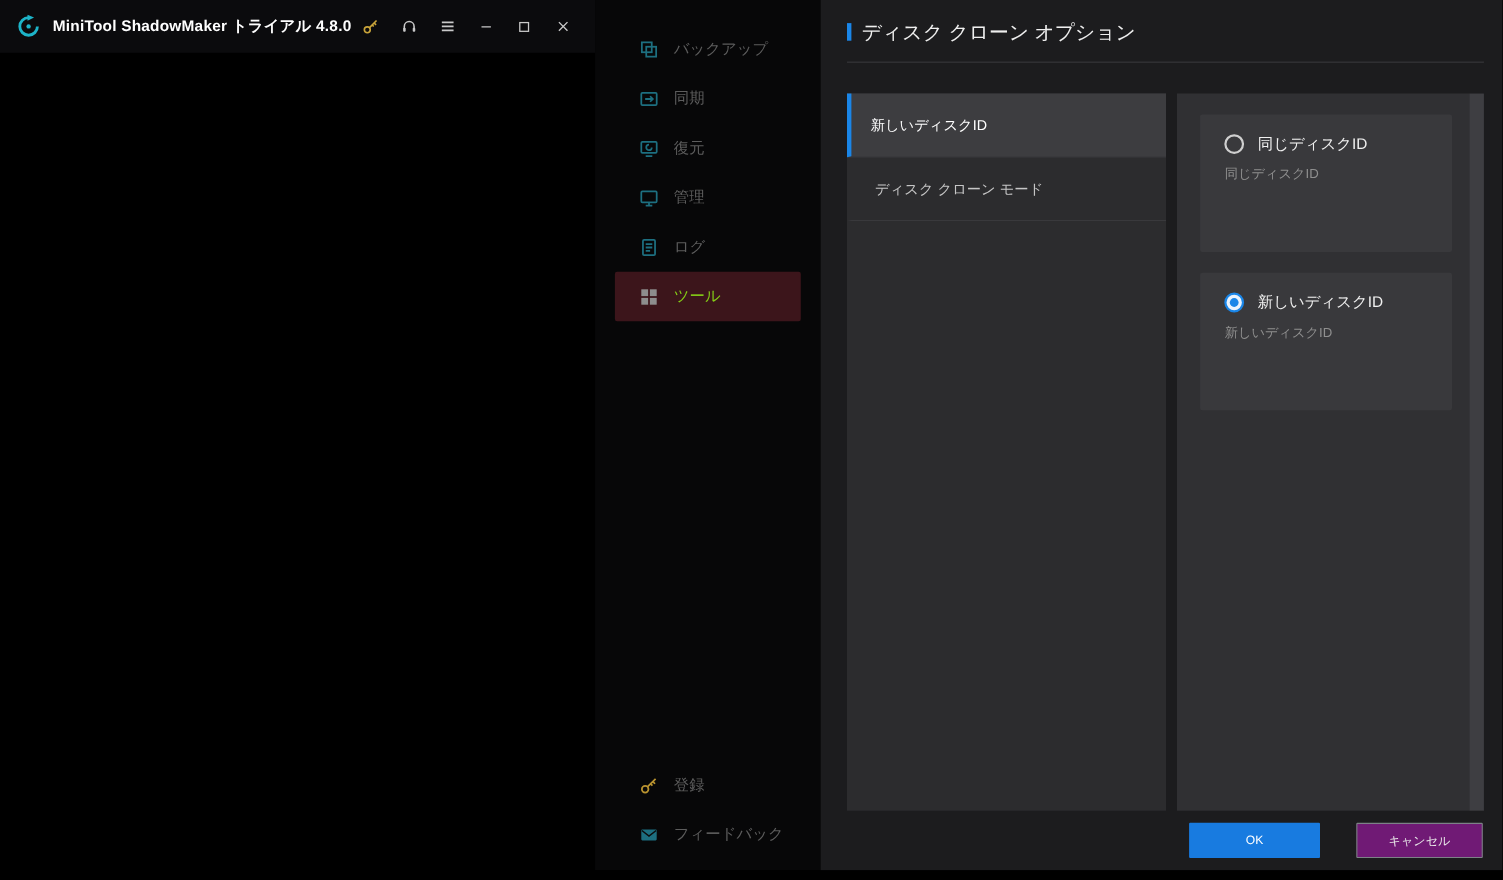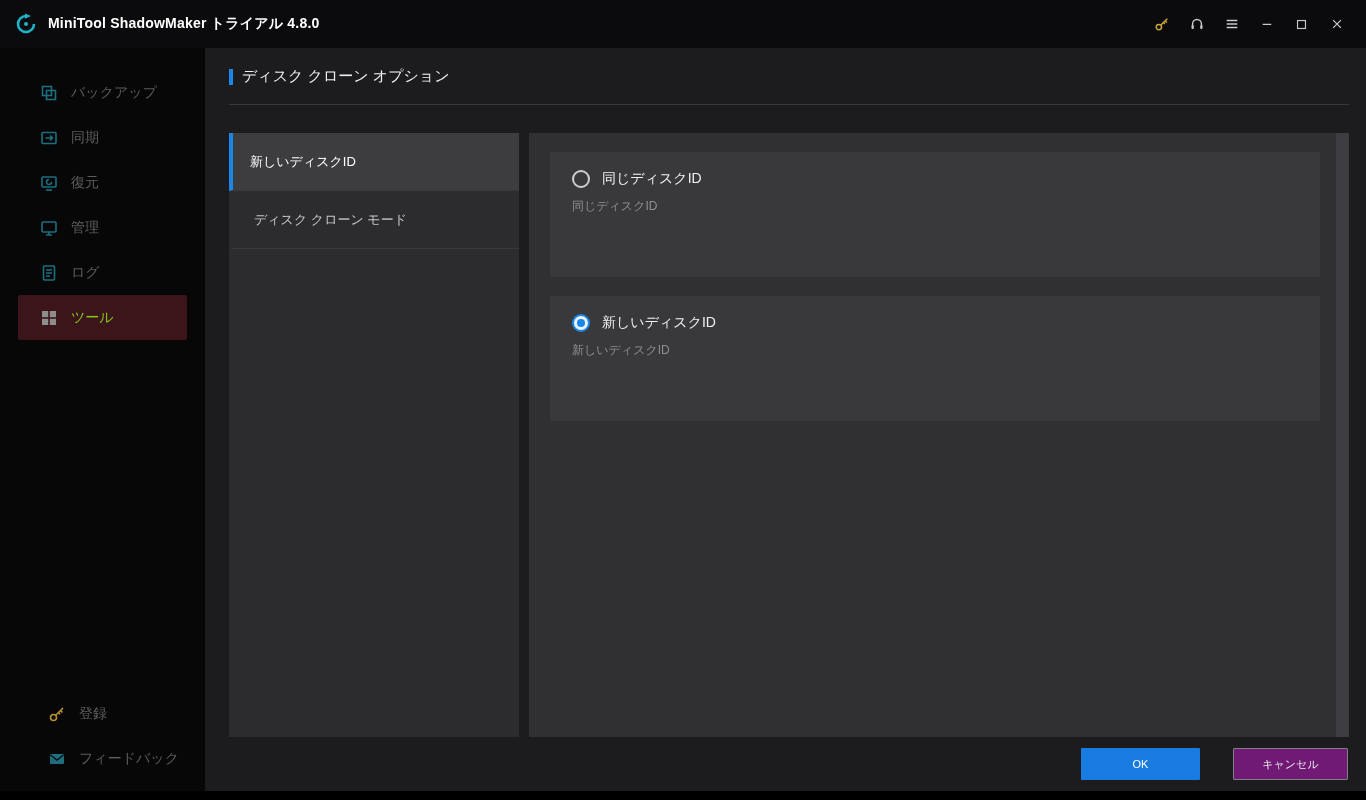--- a/index.html
+++ b/index.html
@@ -1,18 +1,18 @@
 <!DOCTYPE html>
 <html><head>
 <meta charset="utf-8">
 <style>
   * { margin:0; padding:0; box-sizing:border-box; }
   html,body { width:1366px; height:800px; overflow:hidden; }
   body { font-family:"Liberation Sans","DejaVu Sans",sans-serif; background:#000; }
-  .window { width:1366px; height:800px; background:#000; display:flex; flex-direction:column; position:relative; }
+  .window { width:1366px; height:800px; background:#000; display:flex; position:relative; }
 
   
   .titlebar { height:48px; background:#0b0b0d; display:flex; align-items:center; padding:0 12px 0 14px; flex:0 0 auto; }
   .logo { width:24px; height:24px; display:flex; align-items:center; justify-content:center; }
   .app-title { color:#ffffff; font-size:14px; font-weight:bold; margin-left:10px; letter-spacing:.2px; }
   .tb-actions { margin-left:auto; display:flex; align-items:center; }
   .tb-btn { width:35px; height:32px; display:flex; align-items:center; justify-content:center; color:#c9c9c9; cursor:default; }
   .tb-btn.gold { color:#c9a43a; }
   .tb-btn svg { display:block; }
 
@@ -21,28 +21,28 @@
 
   
   .sidebar { width:205px; background:#070708; display:flex; flex-direction:column; padding-top:22px; flex:0 0 auto; }
   .side-item { height:45px; display:flex; align-items:center; padding-left:40px; gap:13px; color:#5d5d5d; font-size:14px; cursor:default; }
   .side-item .si-icon { width:18px; height:18px; color:#1d6f80; flex:0 0 auto; }
   .side-item .si-icon svg { width:18px; height:18px; display:block; }
   .side-item.active { background:#3c151b; margin:0 18px; padding-left:22px; border-radius:2px; color:#84cc16; }
   .side-item.active .si-icon { color:#8d8d8d; }
   .side-item.gold-icon .si-icon { color:#b8922f; }
   .side-spacer { flex:1; }
-  .sidebar-footer { padding-bottom:10px;margin-left:8px; }
+  .sidebar-footer { padding-bottom:10px; }
 
   
   .main { flex:1; background:#1c1c1e; display:flex; flex-direction:column; min-width:0; }
   .page-header { height:57px; display:flex; align-items:center; padding:0 24px; position:relative; flex:0 0 auto; }
   .page-header::after { content:""; position:absolute; left:24px; right:17px; bottom:0; height:1px; background:#38383b; }
   .accent-bar { width:4px; height:16px; background:#1a86e8; margin-right:9px; }
-  .page-title { color:#efefef; font-size:15px;text-align:center; }
+  .page-title { color:#efefef; font-size:18px;text-align:center; }
 
   .panels { flex:1; display:flex; margin:28px 17px 0 24px; min-height:0; gap:10px; }
 
   
   .tabpanel { width:290px; background:#2c2c2e; flex:0 0 auto; }
   .tab { height:58px; display:flex; align-items:center; padding-left:21px; color:#c6c6c6; font-size:13px;
          border-left:4px solid transparent; border-bottom:1px solid #39393c; cursor:default; }
   .tab.selected { background:#3d3d40; border-left:4px solid #1a86e8; color:#ffffff; padding-left:17px; }
 
   

